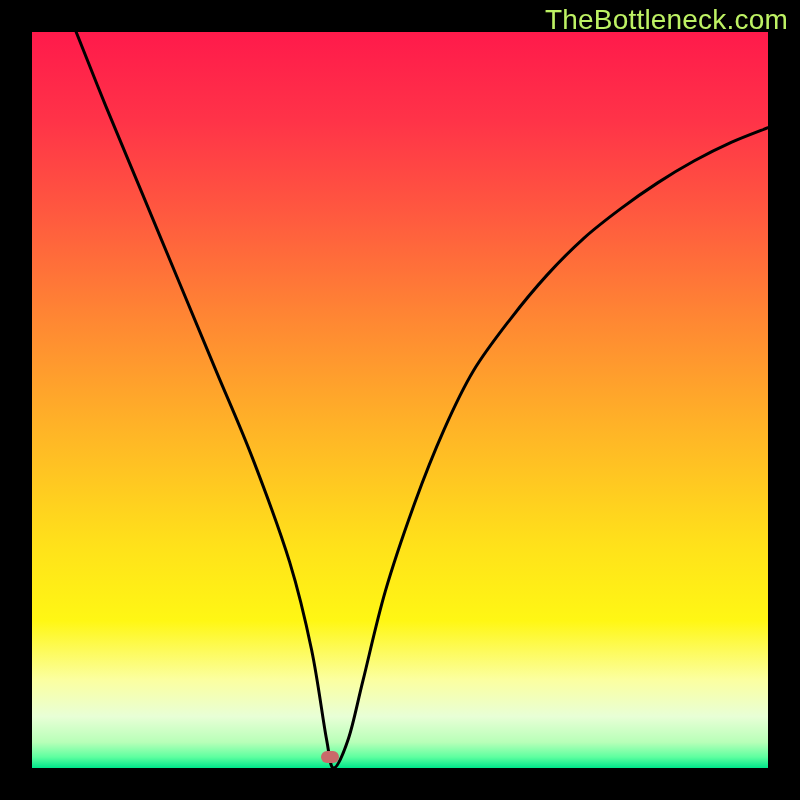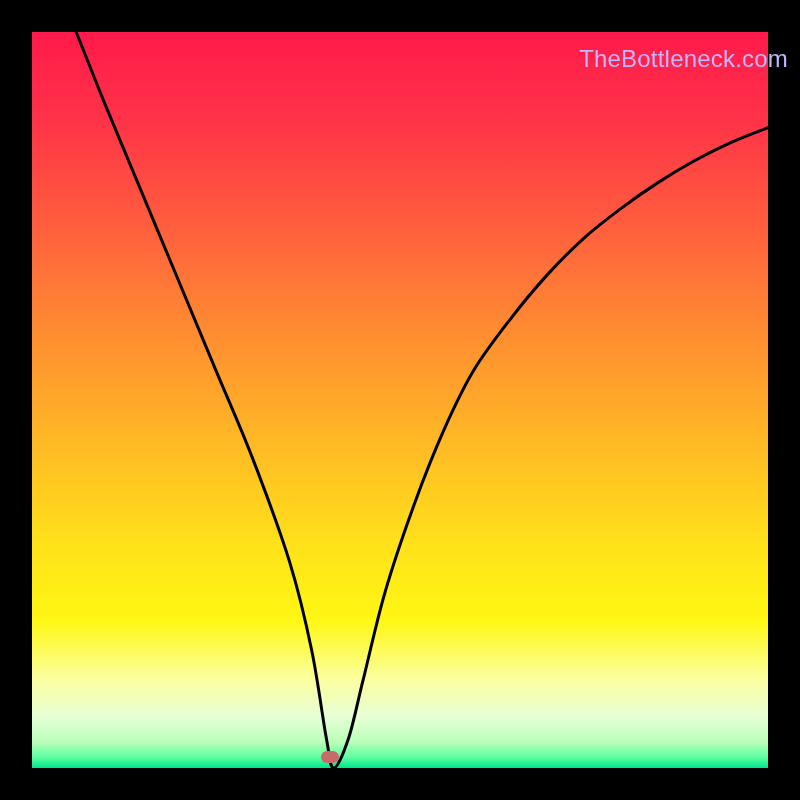--- a/index.html
+++ b/index.html
@@ -13,26 +13,25 @@
   .stage {
     position: relative;
     width: 800px;
     height: 800px;
     background: #000;
   }
   .watermark {
     position: absolute;
     top: 4px;
     right: 12px;
-    color: #c4b5fd;
-    font-size: 24px;
+    color: #bef264;
+    font-size: 28px;
     font-weight: 400;
     letter-spacing: 0.2px;
     z-index: 5;
-    margin-top: 41px;
   }
   .plot-area {
     position: absolute;
     left: 32px;
     top: 32px;
     width: 736px;
     height: 736px;
     overflow: hidden;
     z-index: 1;
   }

